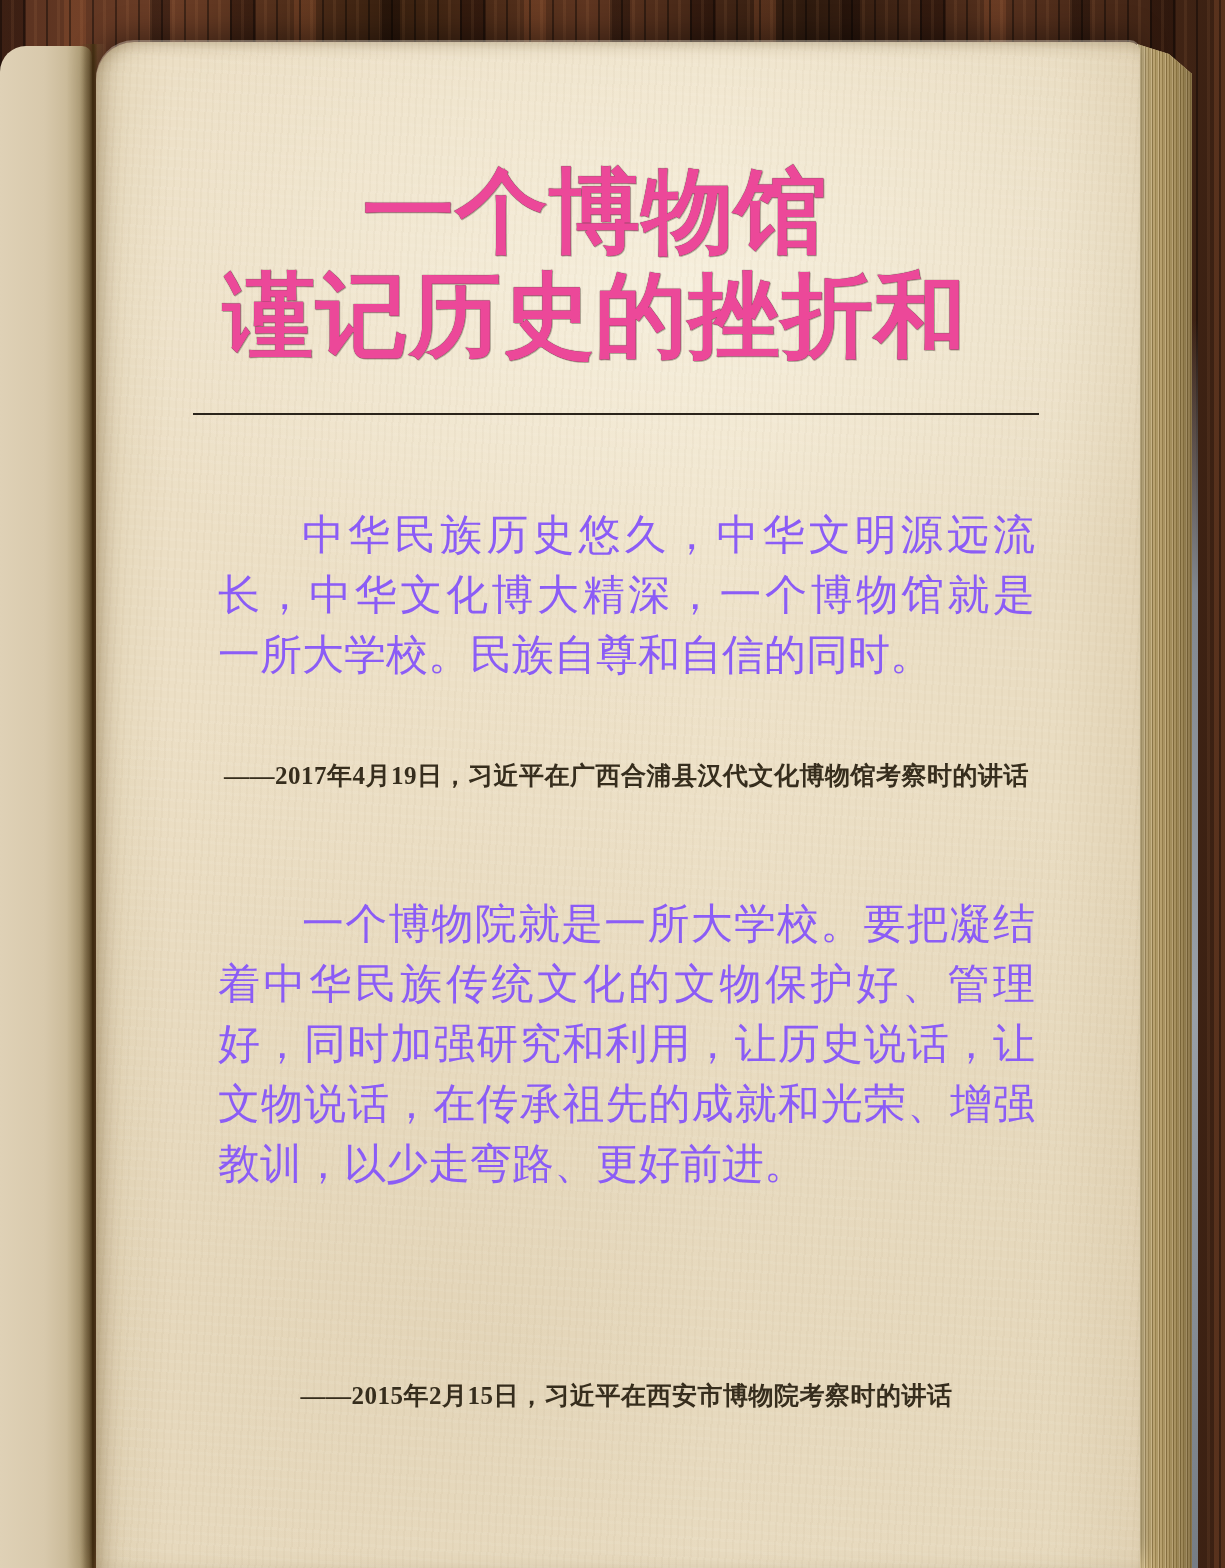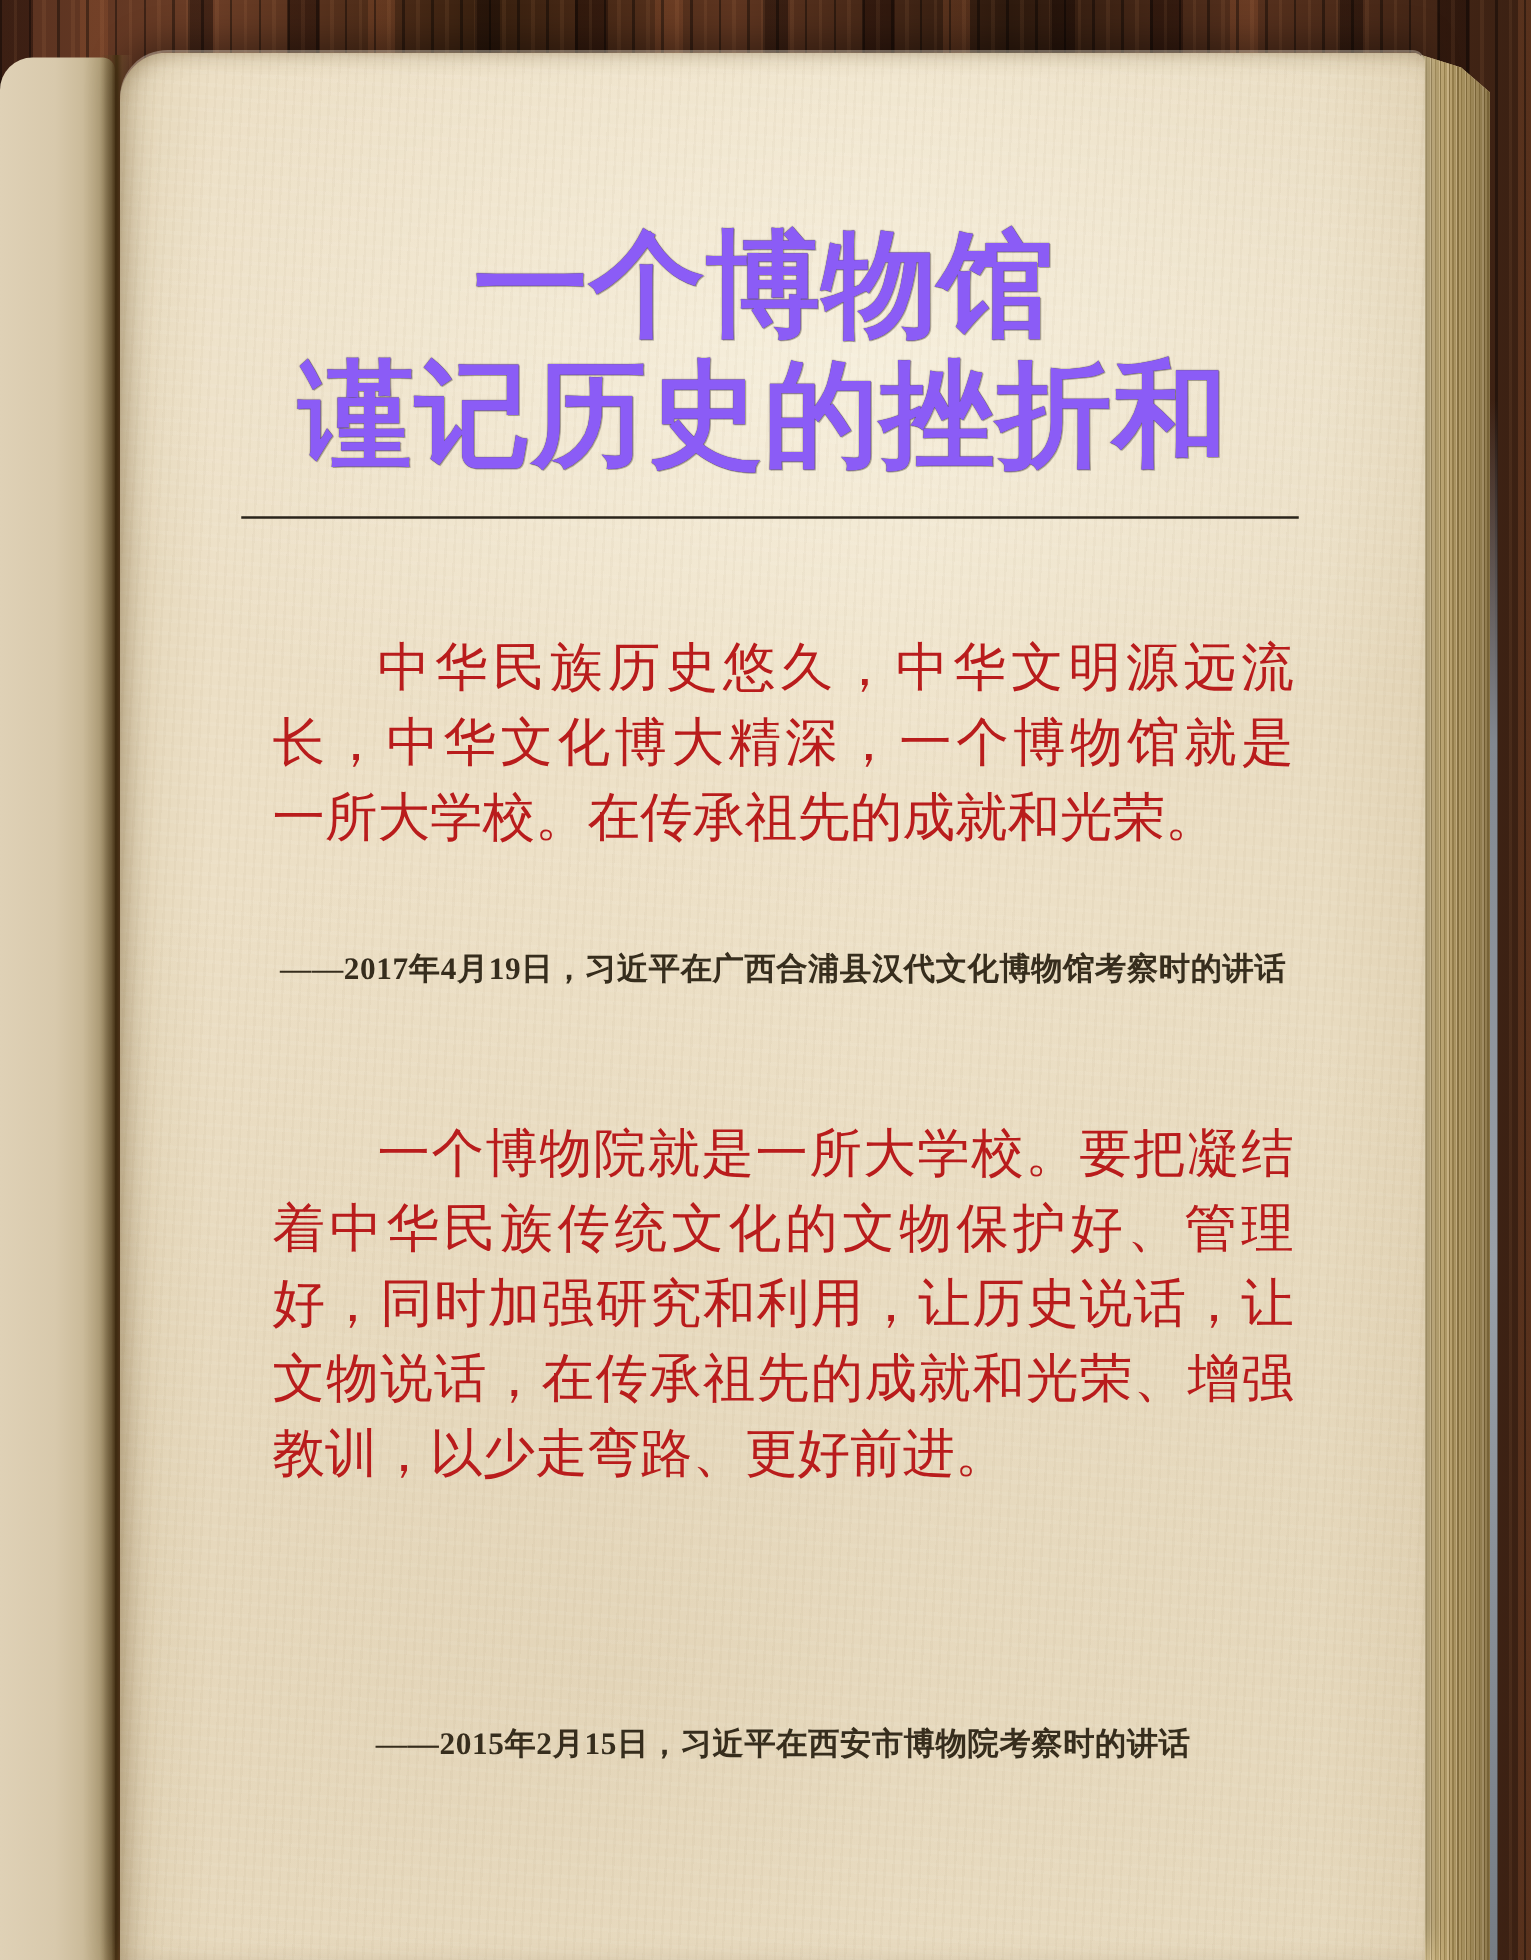--- a/index.html
+++ b/index.html
@@ -74,34 +74,34 @@
       inset 16px 0 26px -14px rgba(110,85,45,.55),
       inset 0 10px 16px -10px rgba(120,95,55,.35),
       0 -2px 0 rgba(255,250,232,.35),
       0 -10px 26px rgba(0,0,0,.35);
   }
 
   
   .content { position: absolute; inset: 0; color: #241c12; }
 
   .title {
-    position: absolute; left: 150px; top: 160px; width: 890px; margin: 16px;
+    position: absolute; left: 150px; top: 160px; width: 890px; margin: 0;
     text-align: center; font-weight: 900; font-size: 92px; line-height: 104px;
-    letter-spacing: 1px; color: #8b5cf6;
+    letter-spacing: 1px; color: #ec4899;
     text-shadow: 0 0 1px rgba(28,20,10,.9), 1px 1px 0 rgba(28,20,10,.25);
   }
 
   .rule {
     position: absolute; left: 193px; top: 413px; width: 846px; height: 2px;
     background: #2a241b;
   }
 
   .quote {
     position: absolute; left: 218px; width: 817px;
-    font-size: 42px; line-height: 60px; color: #b91c1c;
+    font-size: 42px; line-height: 60px; color: #8b5cf6;
   }
   .quote1 { top: 505px; }
   .quote2 { top: 894px; }
   .q-line {
     text-align: justify; text-align-last: justify; text-justify: inter-character;
     white-space: nowrap;
   }
   .q-line.first { text-indent: 84px; }
   .q-line.last { text-align-last: left; }
 
@@ -128,21 +128,21 @@
     <h1 class="title">
       <div>一个博物馆</div>
       <div>谨记历史的挫折和</div>
     </h1>
 
     <div class="rule"></div>
 
     <div class="quote quote1">
       <div class="q-line first">中华民族历史悠久，中华文明源远流</div>
       <div class="q-line">长，中华文化博大精深，一个博物馆就是</div>
-      <div class="q-line last">一所大学校。在传承祖先的成就和光荣。</div>
+      <div class="q-line last">一所大学校。民族自尊和自信的同时。</div>
     </div>
 
     <div class="attr attr1">——2017年4月19日，习近平在广西合浦县汉代文化博物馆考察时的讲话</div>
 
     <div class="quote quote2">
       <div class="q-line first">一个博物院就是一所大学校。要把凝结</div>
       <div class="q-line">着中华民族传统文化的文物保护好、管理</div>
       <div class="q-line">好，同时加强研究和利用，让历史说话，让</div>
       <div class="q-line">文物说话，在传承祖先的成就和光荣、增强</div>
       <div class="q-line last">教训，以少走弯路、更好前进。</div>

